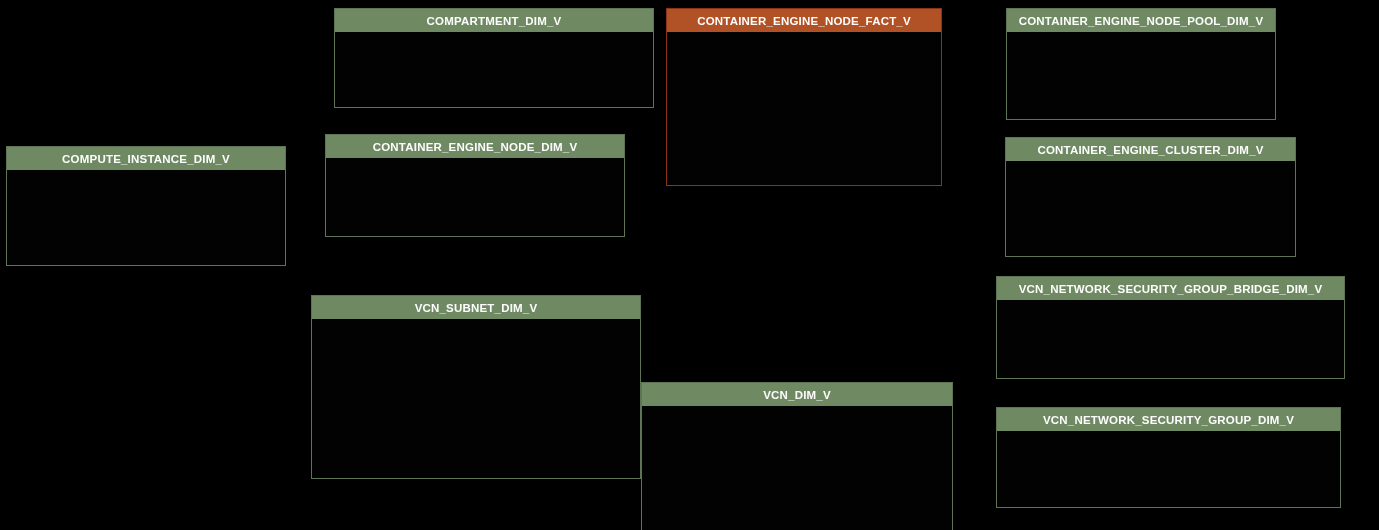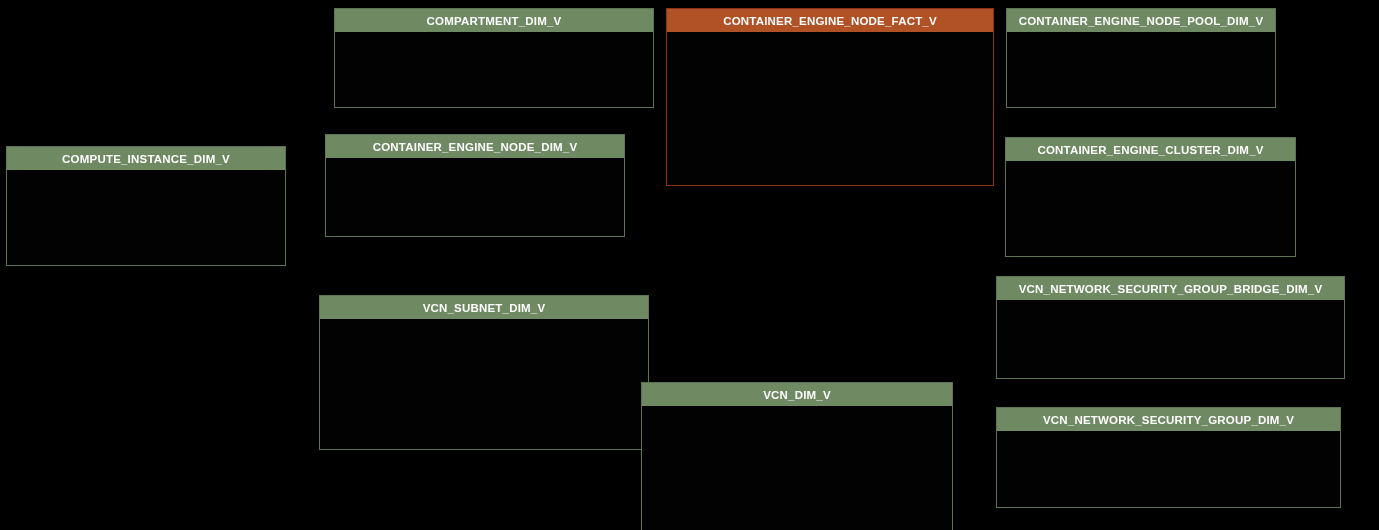--- a/index.html
+++ b/index.html
@@ -48,41 +48,41 @@
   }
 </style>
 </head>
 <body>
 
 <div id="canvas">
     <div class="entity dimension" style="left: 305px; top: 8px; width: 320px; height: 100px; margin-left: 29px;">
       <div class="entity-header">COMPARTMENT_DIM_V</div>
       <div class="entity-body"></div>
     </div>
-    <div class="entity fact" style="left: 666px; top: 8px; width: 328px; height: 178px; justify-content: flex-end;">
+    <div class="entity fact" style="left: 666px; top: 8px; width: 276px; height: 178px; justify-content: flex-end;">
       <div class="entity-header">CONTAINER_ENGINE_NODE_FACT_V</div>
       <div class="entity-body"></div>
     </div>
-    <div class="entity dimension" style="left: 1006px; top: 8px; width: 270px; height: 100px;">
+    <div class="entity dimension" style="left: 1006px; top: 8px; width: 270px; height: 112px;">
       <div class="entity-header">CONTAINER_ENGINE_NODE_POOL_DIM_V</div>
       <div class="entity-body"></div>
     </div>
     <div class="entity dimension" style="left: 6px; top: 146px; width: 280px; height: 120px;">
       <div class="entity-header">COMPUTE_INSTANCE_DIM_V</div>
       <div class="entity-body"></div>
     </div>
     <div class="entity dimension" style="left: 325px; top: 134px; width: 300px; height: 103px; justify-content: flex-end;">
       <div class="entity-header">CONTAINER_ENGINE_NODE_DIM_V</div>
       <div class="entity-body"></div>
     </div>
     <div class="entity dimension" style="left: 1005px; top: 137px; width: 291px; height: 120px;">
       <div class="entity-header">CONTAINER_ENGINE_CLUSTER_DIM_V</div>
       <div class="entity-body"></div>
     </div>
-    <div class="entity dimension" style="left: 319px; top: 295px; width: 330px; height: 155px;">
+    <div class="entity dimension" style="left: 311px; top: 295px; width: 330px; height: 184px;">
       <div class="entity-header">VCN_SUBNET_DIM_V</div>
       <div class="entity-body"></div>
     </div>
     <div class="entity dimension" style="left: 641px; top: 382px; width: 312px; height: 154px;">
       <div class="entity-header">VCN_DIM_V</div>
       <div class="entity-body"></div>
     </div>
     <div class="entity dimension" style="left: 996px; top: 276px; width: 349px; height: 103px;">
       <div class="entity-header">VCN_NETWORK_SECURITY_GROUP_BRIDGE_DIM_V</div>
       <div class="entity-body"></div>

